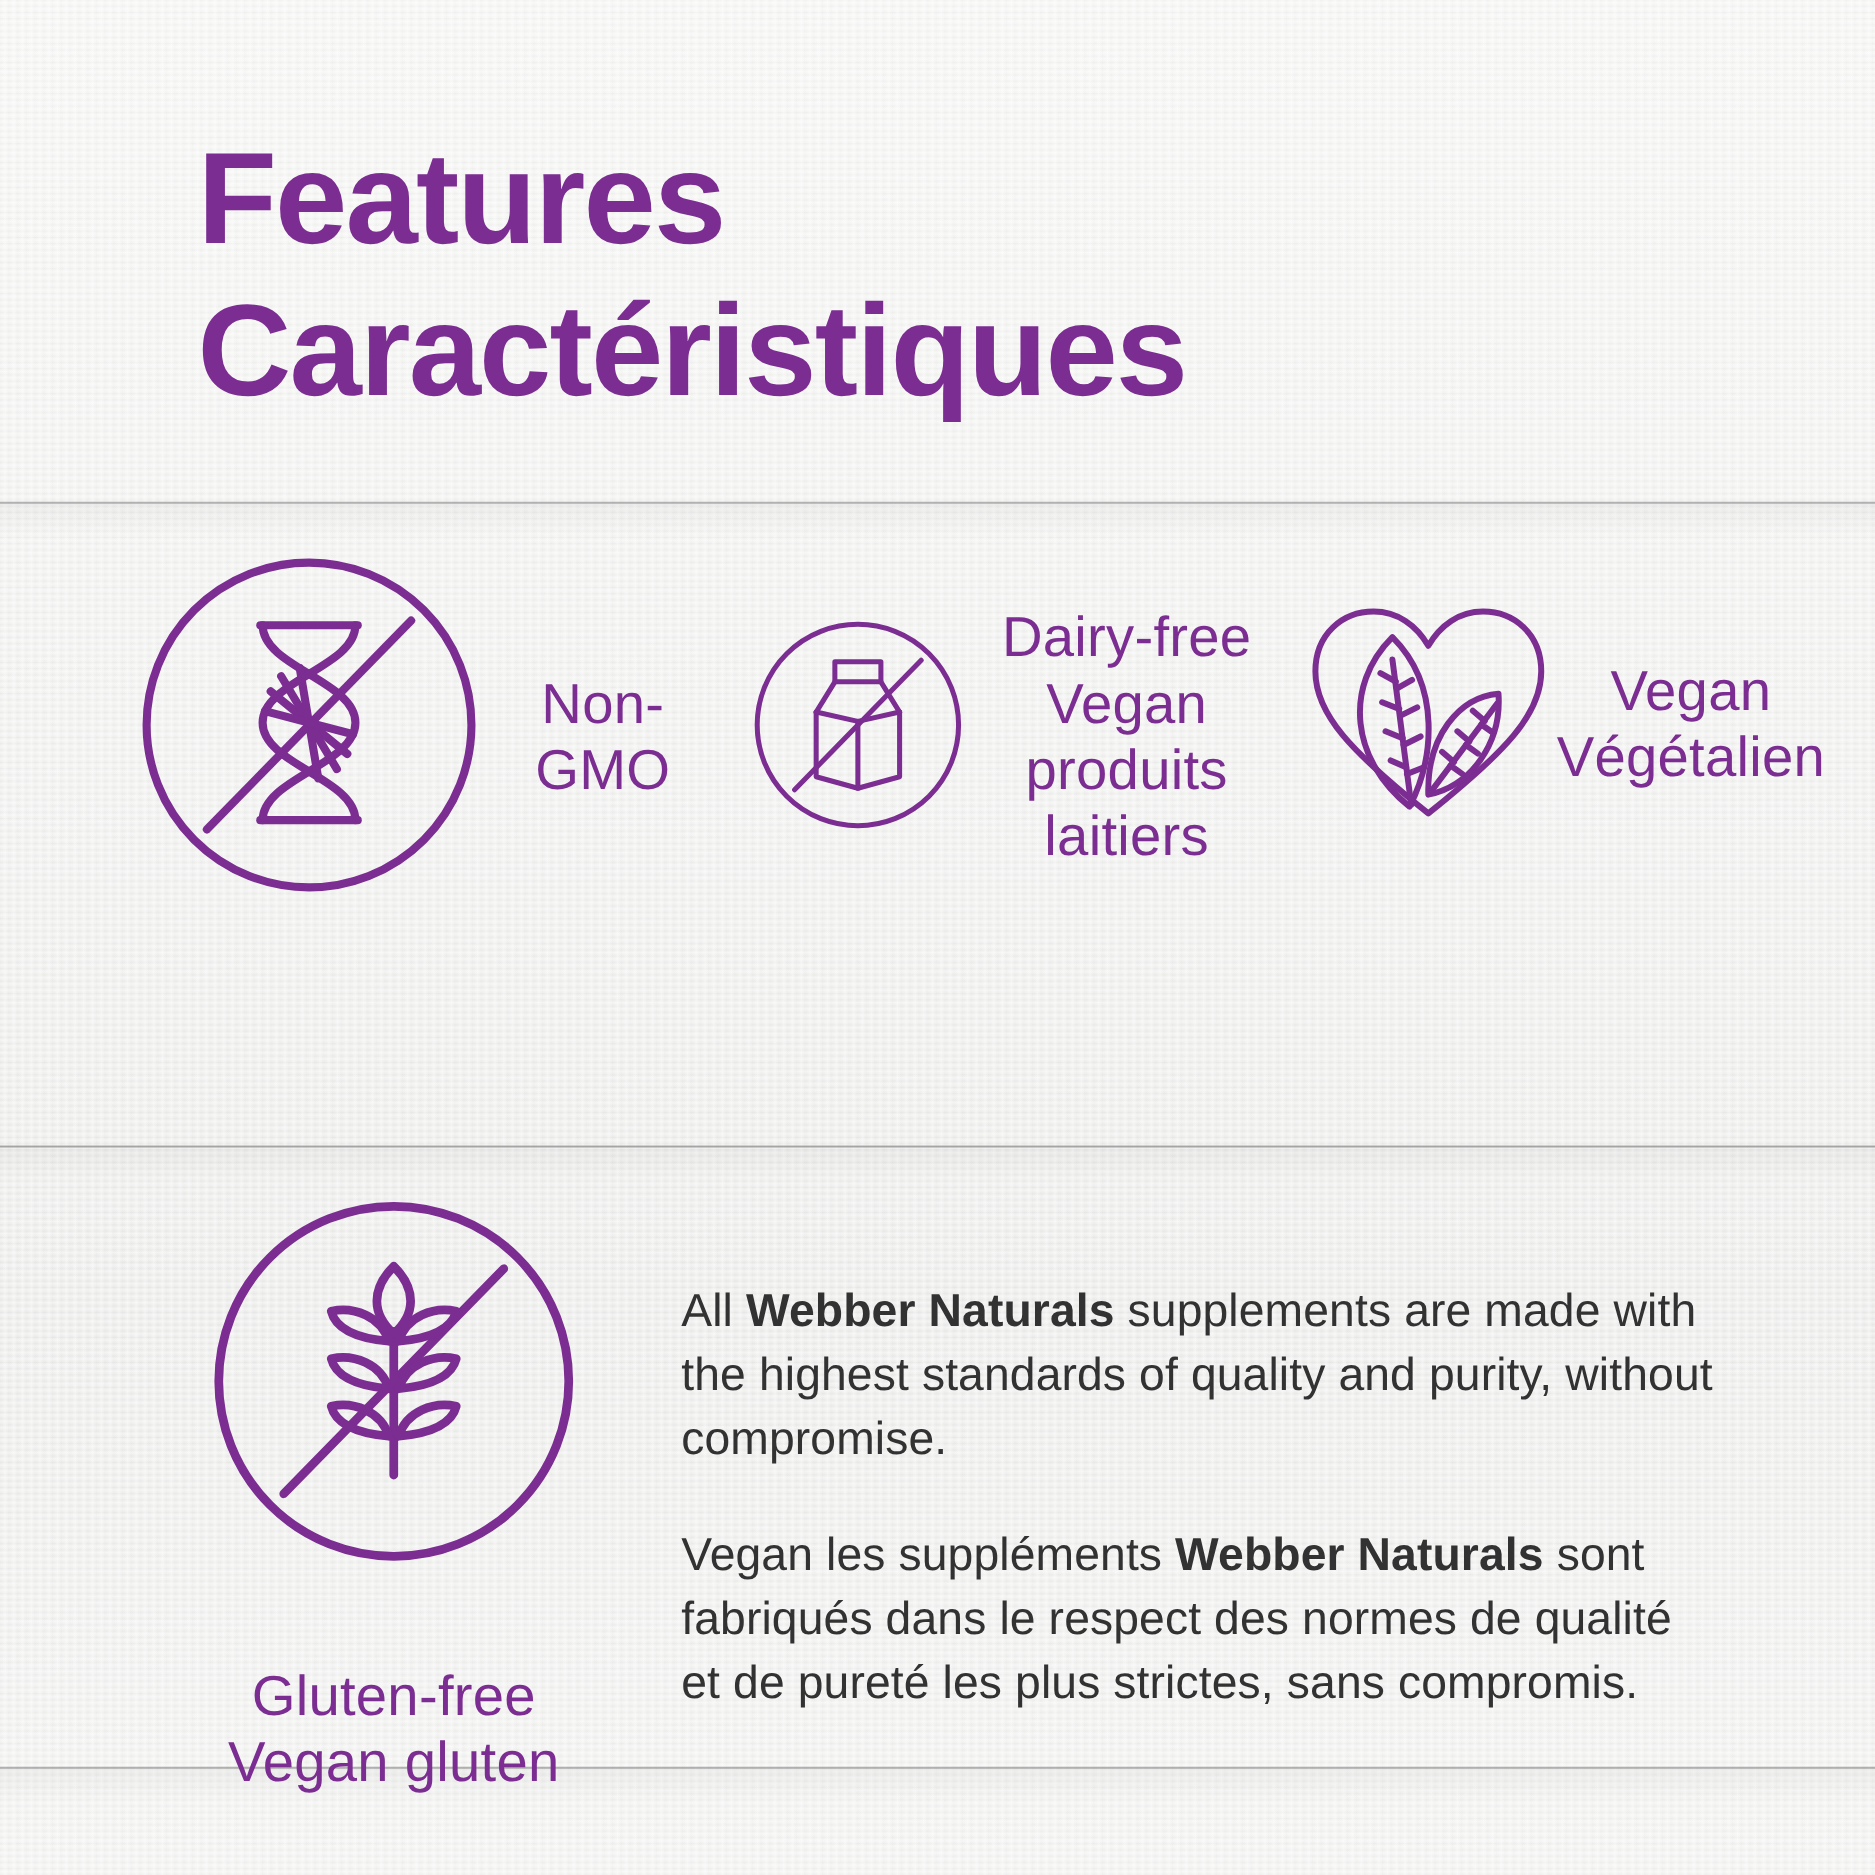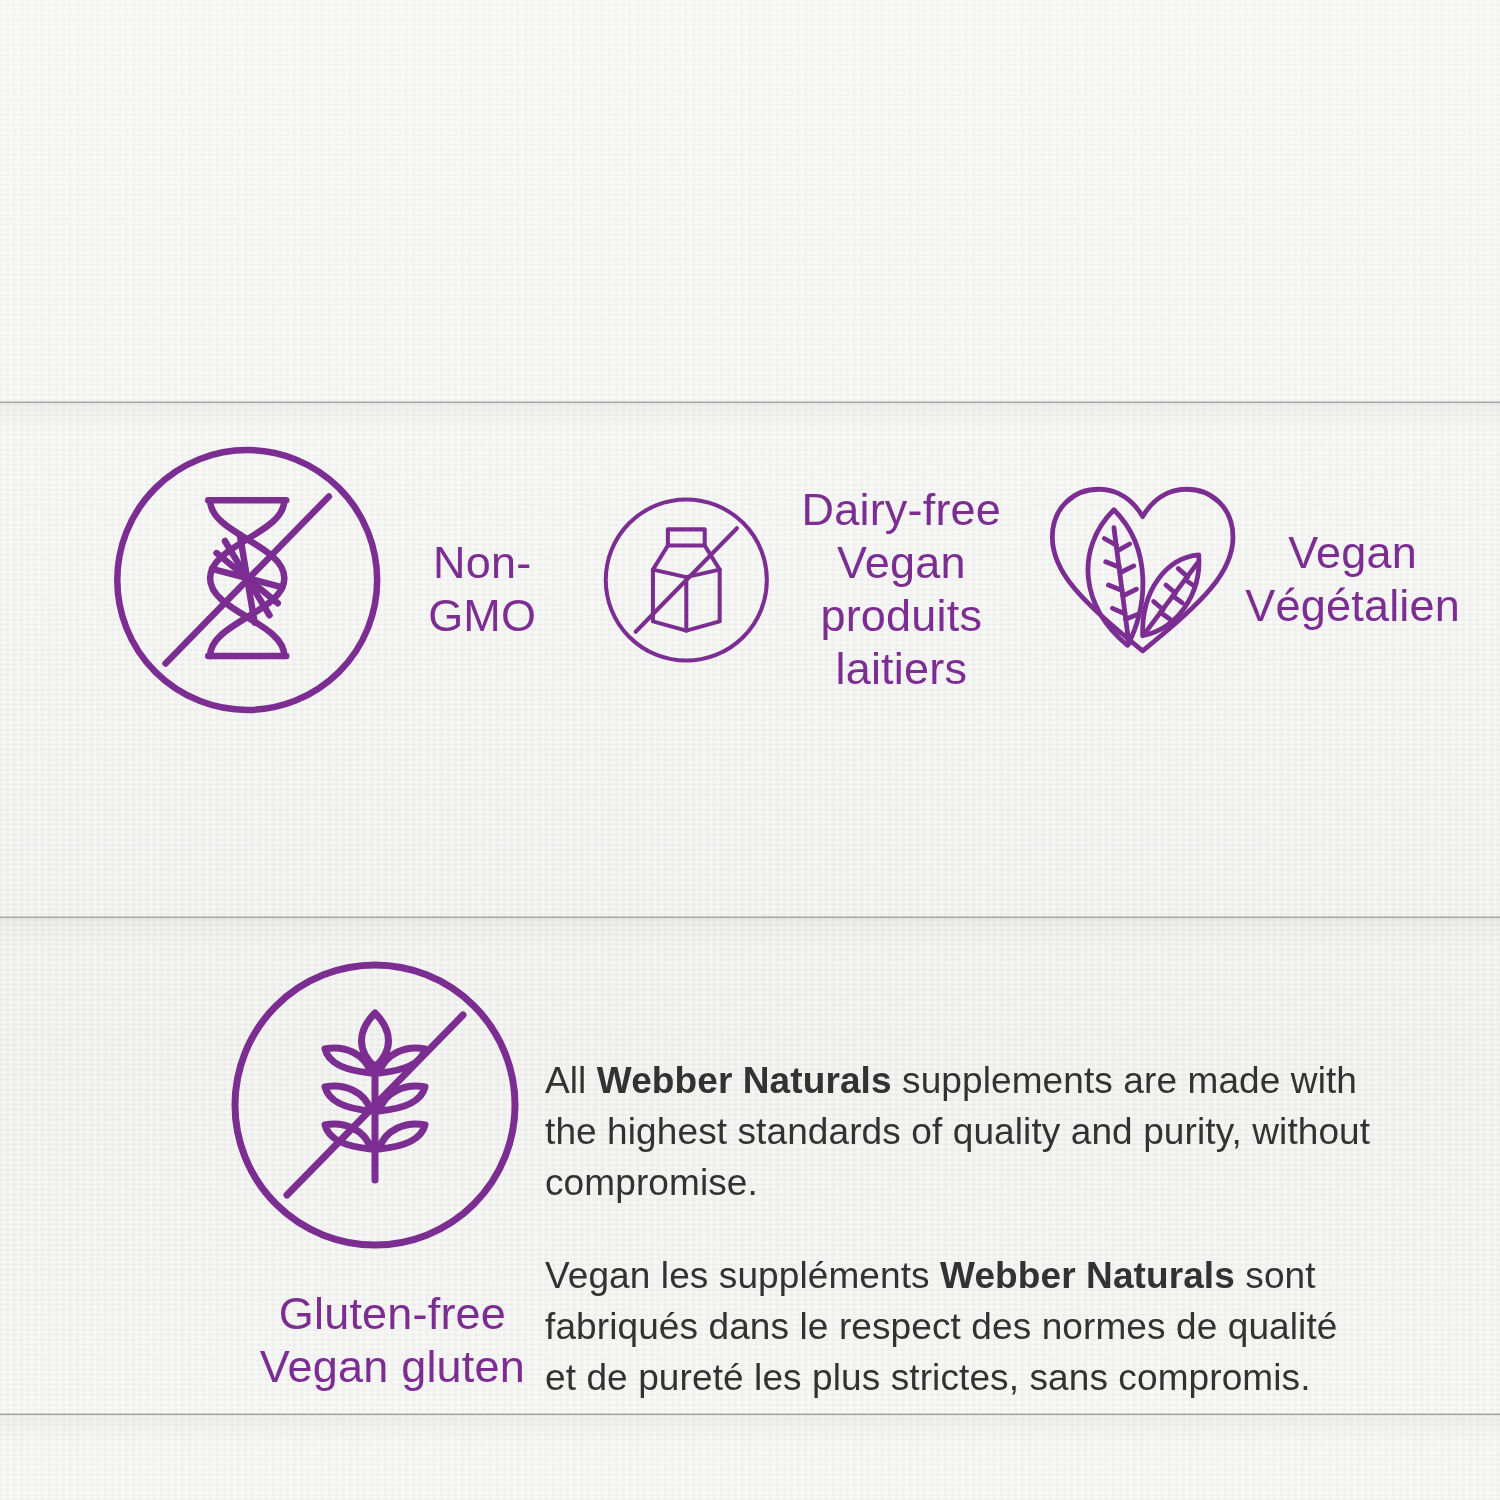--- a/index.html
+++ b/index.html
@@ -113,29 +113,30 @@
     top: 955px;
     width: 1500px;
     display: flex;
     align-items: flex-start;
   }
   .feature-gluten {
     width: 420px;
     margin-left: 105px;
     display: flex;
     flex-direction: column;
-    align-items: flex-end;
+    align-items: center;
+    gap: 43px;
   }
   .feature-gluten .feature-label {
     margin-top: 32px;
   }
 
   #copy-block {
     margin-left: 20px;
-    margin-top: 100px;
+    margin-top: 68px;
     width: 830px;
   }
   .copy-para {
     color: #323232;
     font-size: 37px;
     line-height: 51px;
     margin: 0 0 42px 0;
     letter-spacing: 0.1px;
   }
   .copy-para:last-child { margin-bottom: 0; }
@@ -148,20 +149,24 @@
 
   <div class="plank-seam" style="top:401px;"></div>
   <div class="plank-shade" style="top:404px;"></div>
 
   <div class="plank-seam" style="top:916px;"></div>
   <div class="plank-shade" style="top:919px;"></div>
 
   <div class="plank-seam" style="top:1413px;"></div>
   <div class="plank-shade" style="top:1416px;"></div>
 
+  <div id="title-block">
+    <div class="title-line">Features</div>
+    <div class="title-line second">Caractéristiques</div>
+  </div>
 
   <div id="feature-row">
 
     <div class="feature feature-ngmo">
       <svg class="feature-icon" width="300" height="300" viewBox="0 0 300 300">
         <g fill="none" stroke="#7B2D91" stroke-width="7" stroke-linecap="round" stroke-linejoin="round">
           <circle cx="150" cy="150" r="140"></circle>
 
           <line x1="62" y1="240" x2="238" y2="60"></line>
 

